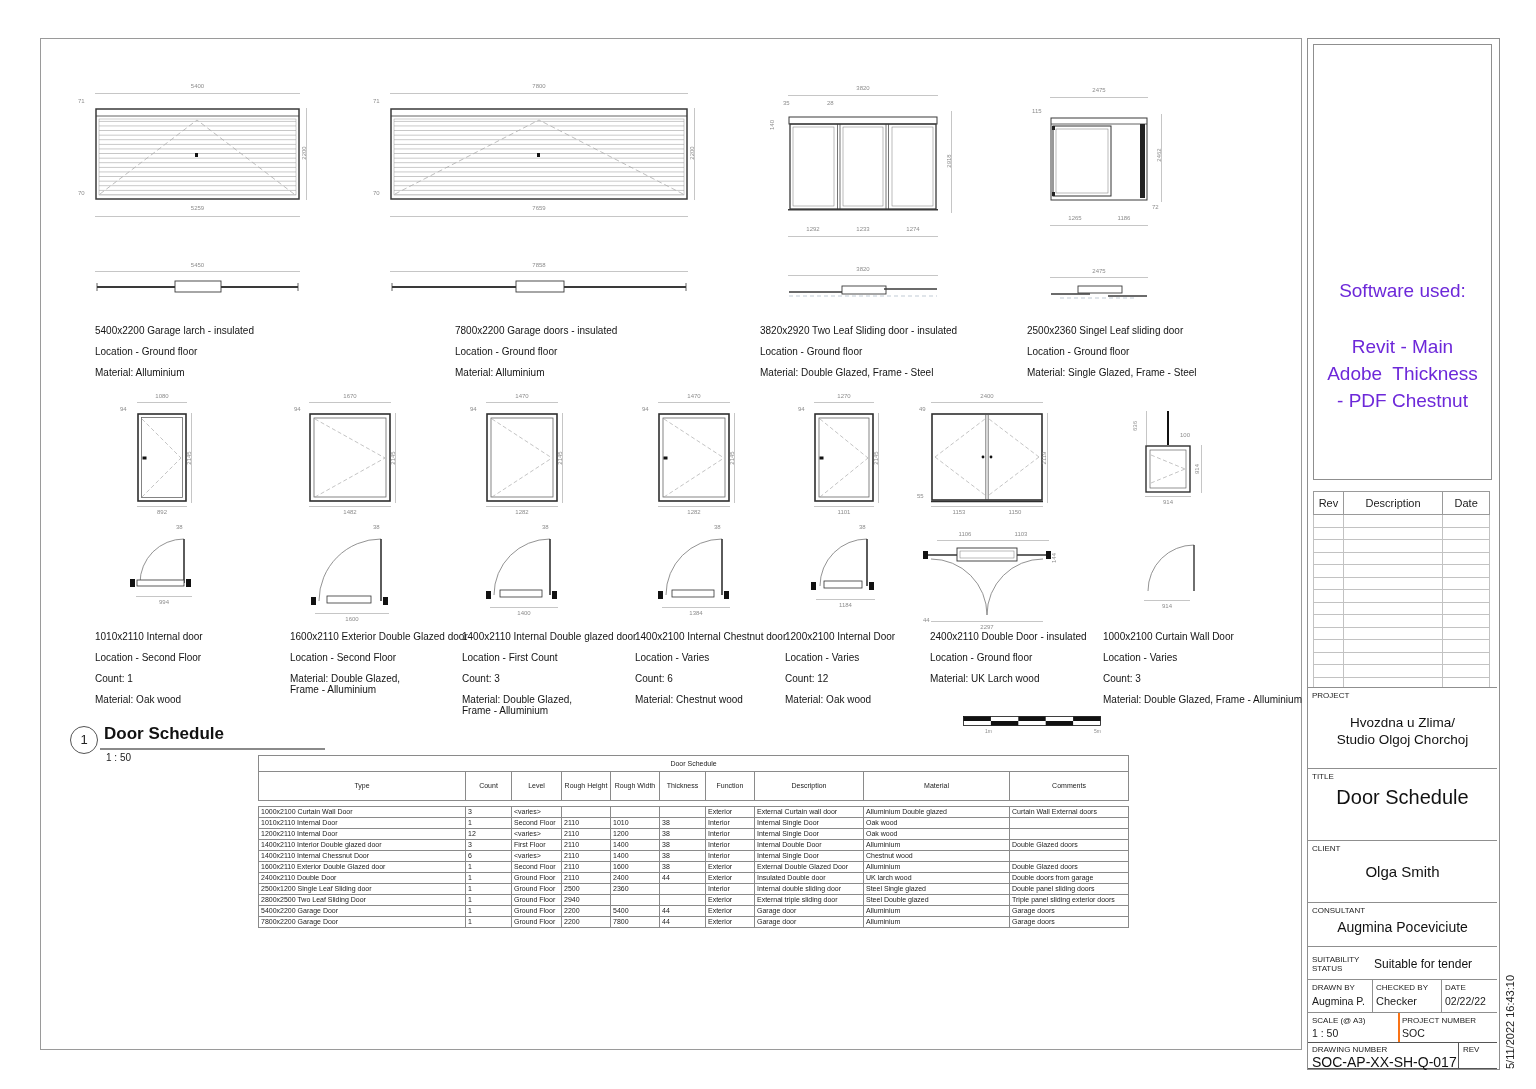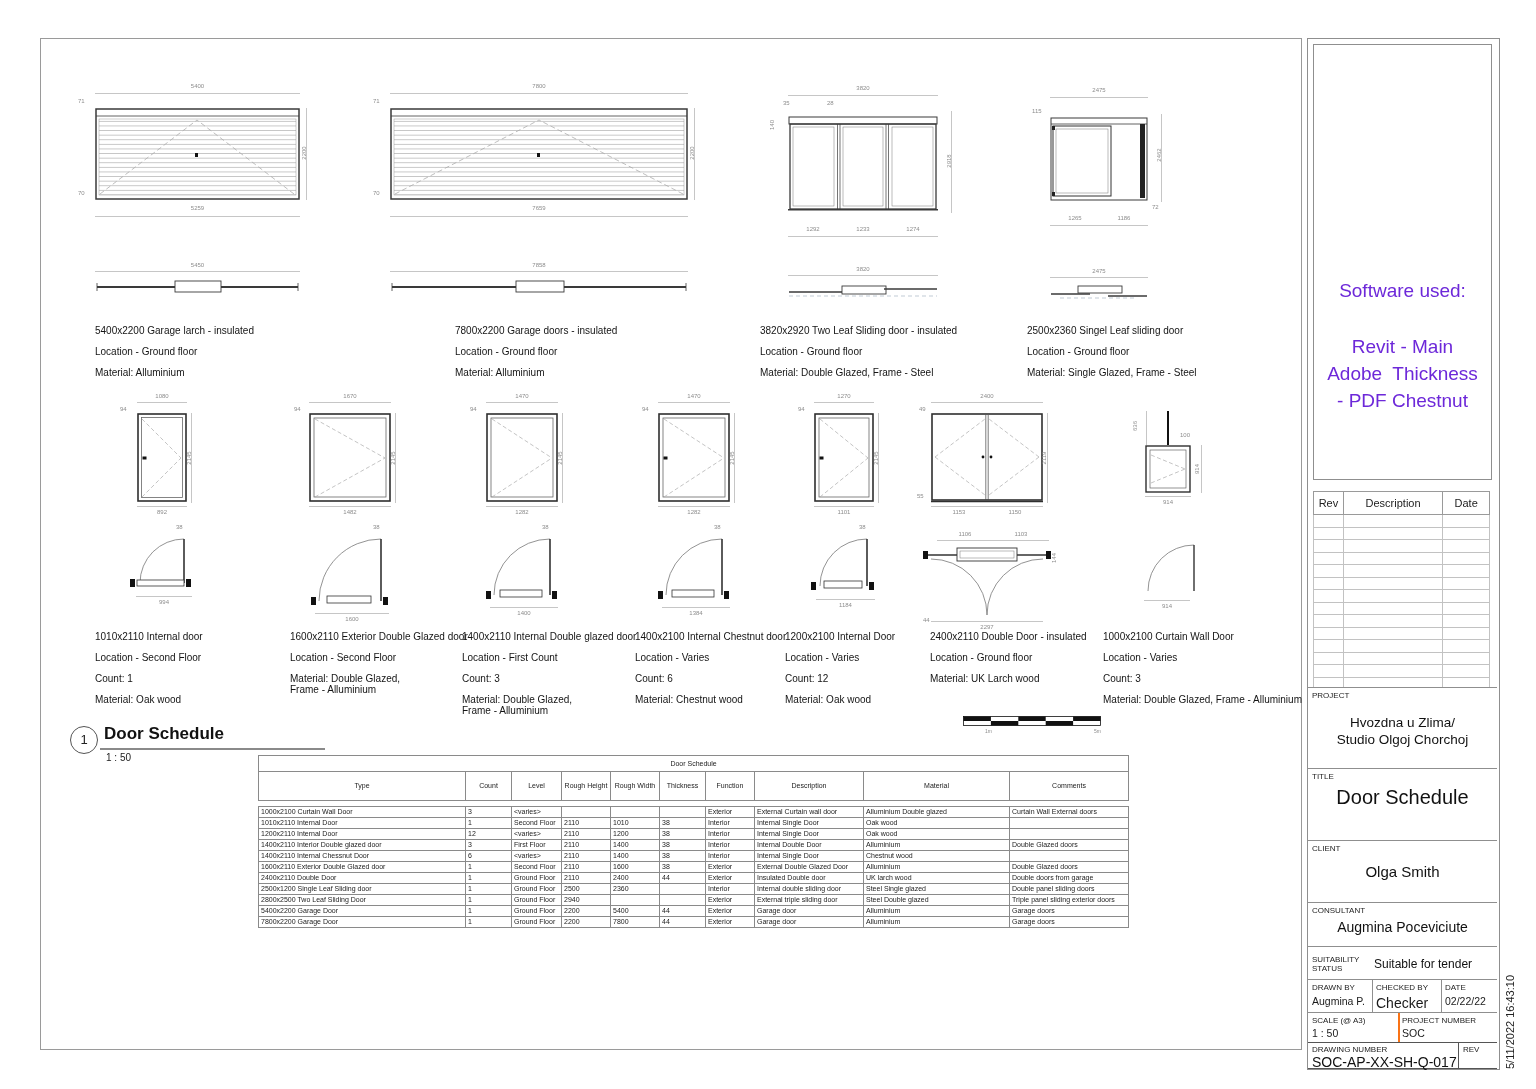--- a/index.html
+++ b/index.html
@@ -714,21 +714,21 @@
     <div class="abs" style="left:66px;top:10px;font-size:12px;color:#111">Suitable for tender</div>
   </div>
 
   <div class="tb-box" style="left:0;top:940px;width:189px;height:33px;border-left:none;border-right:none">
     <div class="abs" style="left:0;top:0;width:64px;height:100%;border-right:1px solid #8f8f8f">
       <span class="tb-lab" style="left:4px;top:3px">DRAWN BY</span>
       <div class="abs" style="left:4px;top:15px;font-size:10.5px">Augmina P.</div>
     </div>
     <div class="abs" style="left:64px;top:0;width:69px;height:100%;border-right:1px solid #8f8f8f">
       <span class="tb-lab" style="left:4px;top:3px">CHECKED BY</span>
-      <div class="abs" style="left:4px;top:15px;font-size:14px">Checker</div>
+      <div class="abs" style="left:4px;top:15px;font-size:11px">Checker</div>
     </div>
     <div class="abs" style="left:133px;top:0;width:56px;height:100%">
       <span class="tb-lab" style="left:4px;top:3px">DATE</span>
       <div class="abs" style="left:4px;top:15px;font-size:10.5px">02/22/22</div>
     </div>
   </div>
 
   <div class="tb-box" style="left:0;top:973px;width:189px;height:30px;border-left:none;border-right:none">
     <div class="abs" style="left:0;top:0;width:90px;height:100%;border-right:2px solid #f97316">
       <span class="tb-lab" style="left:4px;top:3px">SCALE (@ A3)</span>

